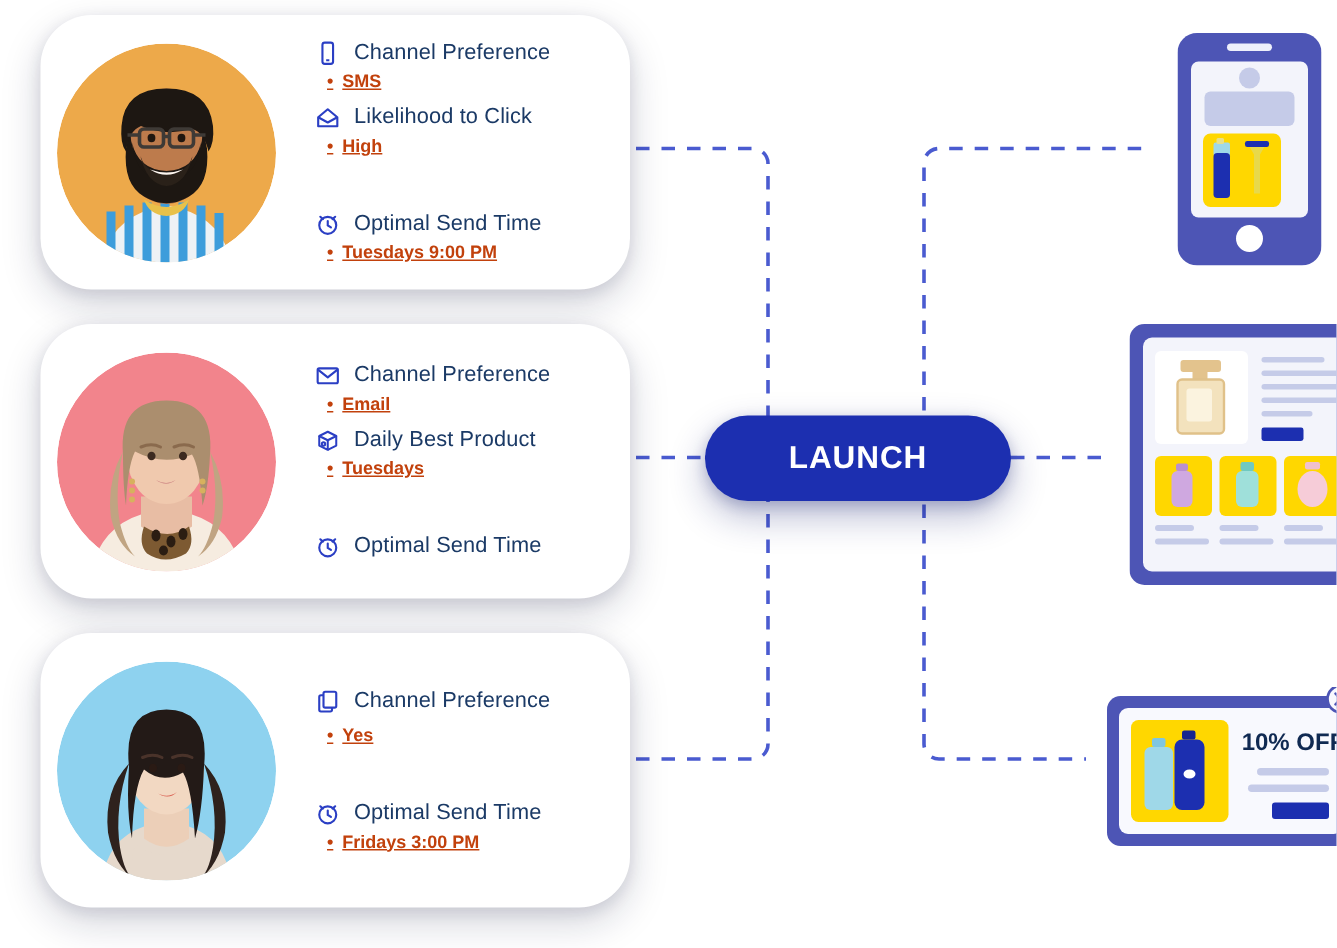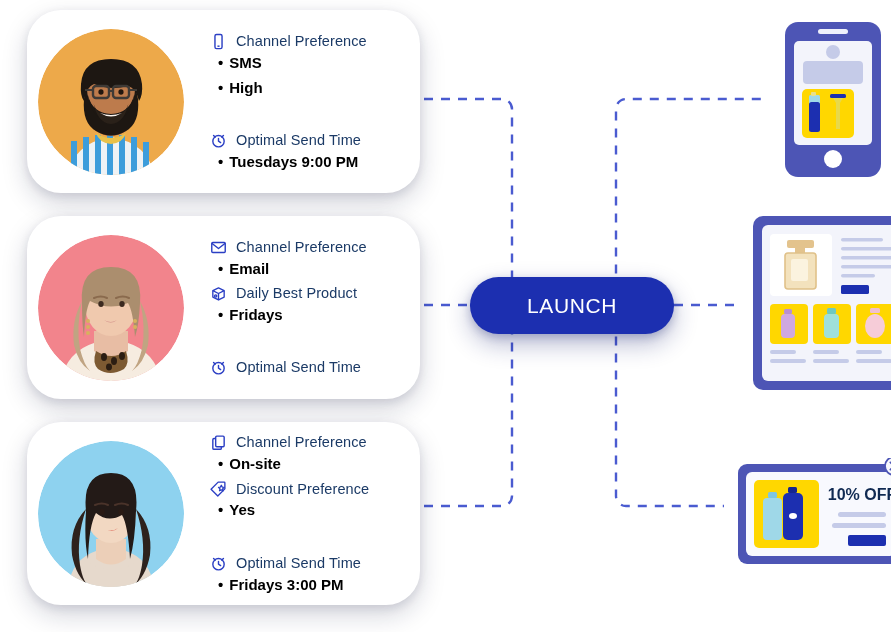--- a/index.html
+++ b/index.html
@@ -38,35 +38,35 @@
   .attrs{margin-left:26px;flex:1 1 auto;padding-right:12px;}
   .attr{margin-bottom:8px;}
   .attr:last-child{margin-bottom:0;margin-top:36px;}
   .attr-head{display:flex;align-items:center;gap:9px;}
   .attr-icon{width:17px;height:17px;flex:0 0 17px;display:block;}
   .attr-label{
     font-size:14.5px;color:#1b3a66;letter-spacing:.1px;
     white-space:nowrap;line-height:1.15;
   }
   .attr-value{
-    font-size:15px;font-weight:bold;color:#000000;
-    margin-top:4px;margin-left:8px;white-space:nowrap;line-height:1.15;
+    font-size:12px;font-weight:bold;color:#c2410c;
+    margin-top:4px;margin-left:8px;white-space:nowrap;line-height:1.15;text-decoration:underline;
   }
   .attr-value .dot{margin-right:6px;}
 
   
   .launch{
     position:absolute;left:470px;top:277px;width:204px;height:57px;
     background:#1c2fb0;border-radius:29px;
     display:flex;align-items:center;justify-content:center;
     box-shadow:0 10px 24px rgba(20,30,110,.30), 0 3px 9px rgba(20,30,110,.22);
     z-index:4;cursor:pointer;
   }
   .launch-label{
-    color:#ffffff;font-size:21px;font-weight:normal;letter-spacing:.6px;
+    color:#ffffff;font-size:21px;font-weight:bold;letter-spacing:.6px;
   }
 
   
   .mock{position:absolute;z-index:3;margin-left:20px;}
   .mock-phone{left:765px;top:22px;}
   .mock-page{left:733px;top:216px;}
   .mock-popup{left:718px;top:458px;}
   .mock svg{display:block;}
 </style>
 </head>
@@ -131,20 +131,27 @@
           <svg class="attr-icon" viewBox="0 0 24 24" fill="none" stroke="#2b3fc4" stroke-width="2">
             <rect x="7" y="2" width="10" height="20" rx="2.2"></rect>
               <line x1="10.5" y1="18.6" x2="13.5" y2="18.6"></line>
           </svg>
           <span class="attr-label">Channel Preference</span>
         </div>
         <div class="attr-value"><span class="dot">•</span><span>SMS</span></div>
       </div>
 
       <div class="attr">
+        <div class="attr-head">
+          <svg class="attr-icon" viewBox="0 0 24 24" fill="none" stroke="#2b3fc4" stroke-width="2" stroke-linejoin="round">
+            <path d="M3 11.5 L12 4 L21 11.5 V20 H3 Z"></path>
+              <path d="M3 11.5 L12 16.5 L21 11.5"></path>
+          </svg>
+          <span class="attr-label">Likelihood to Click</span>
+        </div>
         <div class="attr-value"><span class="dot">•</span><span>High</span></div>
       </div>
 
       <div class="attr">
         <div class="attr-head">
           <svg class="attr-icon" viewBox="0 0 24 24" fill="none" stroke="#2b3fc4" stroke-width="2" stroke-linecap="round">
             <circle cx="12" cy="13" r="8"></circle>
               <path d="M12 9 V13 L15 15"></path>
               <path d="M5 5 L7.5 7.2 M19 5 L16.5 7.2"></path>
           </svg>
@@ -203,21 +210,21 @@
       <div class="attr">
         <div class="attr-head">
           <svg class="attr-icon" viewBox="0 0 24 24" fill="none" stroke="#2b3fc4" stroke-width="1.9" stroke-linejoin="round">
             <path d="M4 8 L12 4 L20 8 L12 12 Z"></path>
               <path d="M4 8 V17 L12 21 V12"></path>
               <path d="M20 8 V17 L12 21"></path>
             <circle cx="8" cy="15.5" r="1.6"></circle>
           </svg>
           <span class="attr-label">Daily Best Product</span>
         </div>
-        <div class="attr-value"><span class="dot">•</span><span>Fridays</span></div>
+        <div class="attr-value"><span class="dot">•</span><span>Tuesdays</span></div>
       </div>
 
       <div class="attr">
         <div class="attr-head">
           <svg class="attr-icon" viewBox="0 0 24 24" fill="none" stroke="#2b3fc4" stroke-width="2" stroke-linecap="round">
             <circle cx="12" cy="13" r="8"></circle>
               <path d="M12 9 V13 L15 15"></path>
               <path d="M5 5 L7.5 7.2 M19 5 L16.5 7.2"></path>
           </svg>
           <span class="attr-label">Optimal Send Time</span>
@@ -248,31 +255,23 @@
 
     <div class="attrs">
       <div class="attr">
         <div class="attr-head">
           <svg class="attr-icon" viewBox="0 0 24 24" fill="none" stroke="#2b3fc4" stroke-width="2" stroke-linejoin="round">
             <rect x="8" y="3" width="12" height="15" rx="1.6"></rect>
               <path d="M16 18 v2 a1.6 1.6 0 0 1 -1.6 1.6 H5.6 A1.6 1.6 0 0 1 4 20 V8 a1.6 1.6 0 0 1 1.6 -1.6 H8"></path>
           </svg>
           <span class="attr-label">Channel Preference</span>
         </div>
-        <div class="attr-value"><span class="dot">•</span><span>On-site</span></div>
-      </div>
-
-      <div class="attr">
-        <div class="attr-head">
-          <svg class="attr-icon" viewBox="0 0 24 24" fill="none" stroke="#2b3fc4" stroke-width="1.9" stroke-linejoin="round">
-            <path d="M11.5 3 H20 a1 1 0 0 1 1 1 V12.5 L11 22.5 L1.5 13 Z"></path>
-            <path d="M16 7.5 l1.2 2.5 2.8 .4 -2 2 .5 2.8 -2.5-1.3 -2.5 1.3 .5-2.8 -2-2 2.8-.4 z"></path>
-          </svg>
-          <span class="attr-label">Discount Preference</span>
-        </div>
+      </div>
+
+      <div class="attr">
         <div class="attr-value"><span class="dot">•</span><span>Yes</span></div>
       </div>
 
       <div class="attr">
         <div class="attr-head">
           <svg class="attr-icon" viewBox="0 0 24 24" fill="none" stroke="#2b3fc4" stroke-width="2" stroke-linecap="round">
             <circle cx="12" cy="13" r="8"></circle>
               <path d="M12 9 V13 L15 15"></path>
               <path d="M5 5 L7.5 7.2 M19 5 L16.5 7.2"></path>
           </svg>

